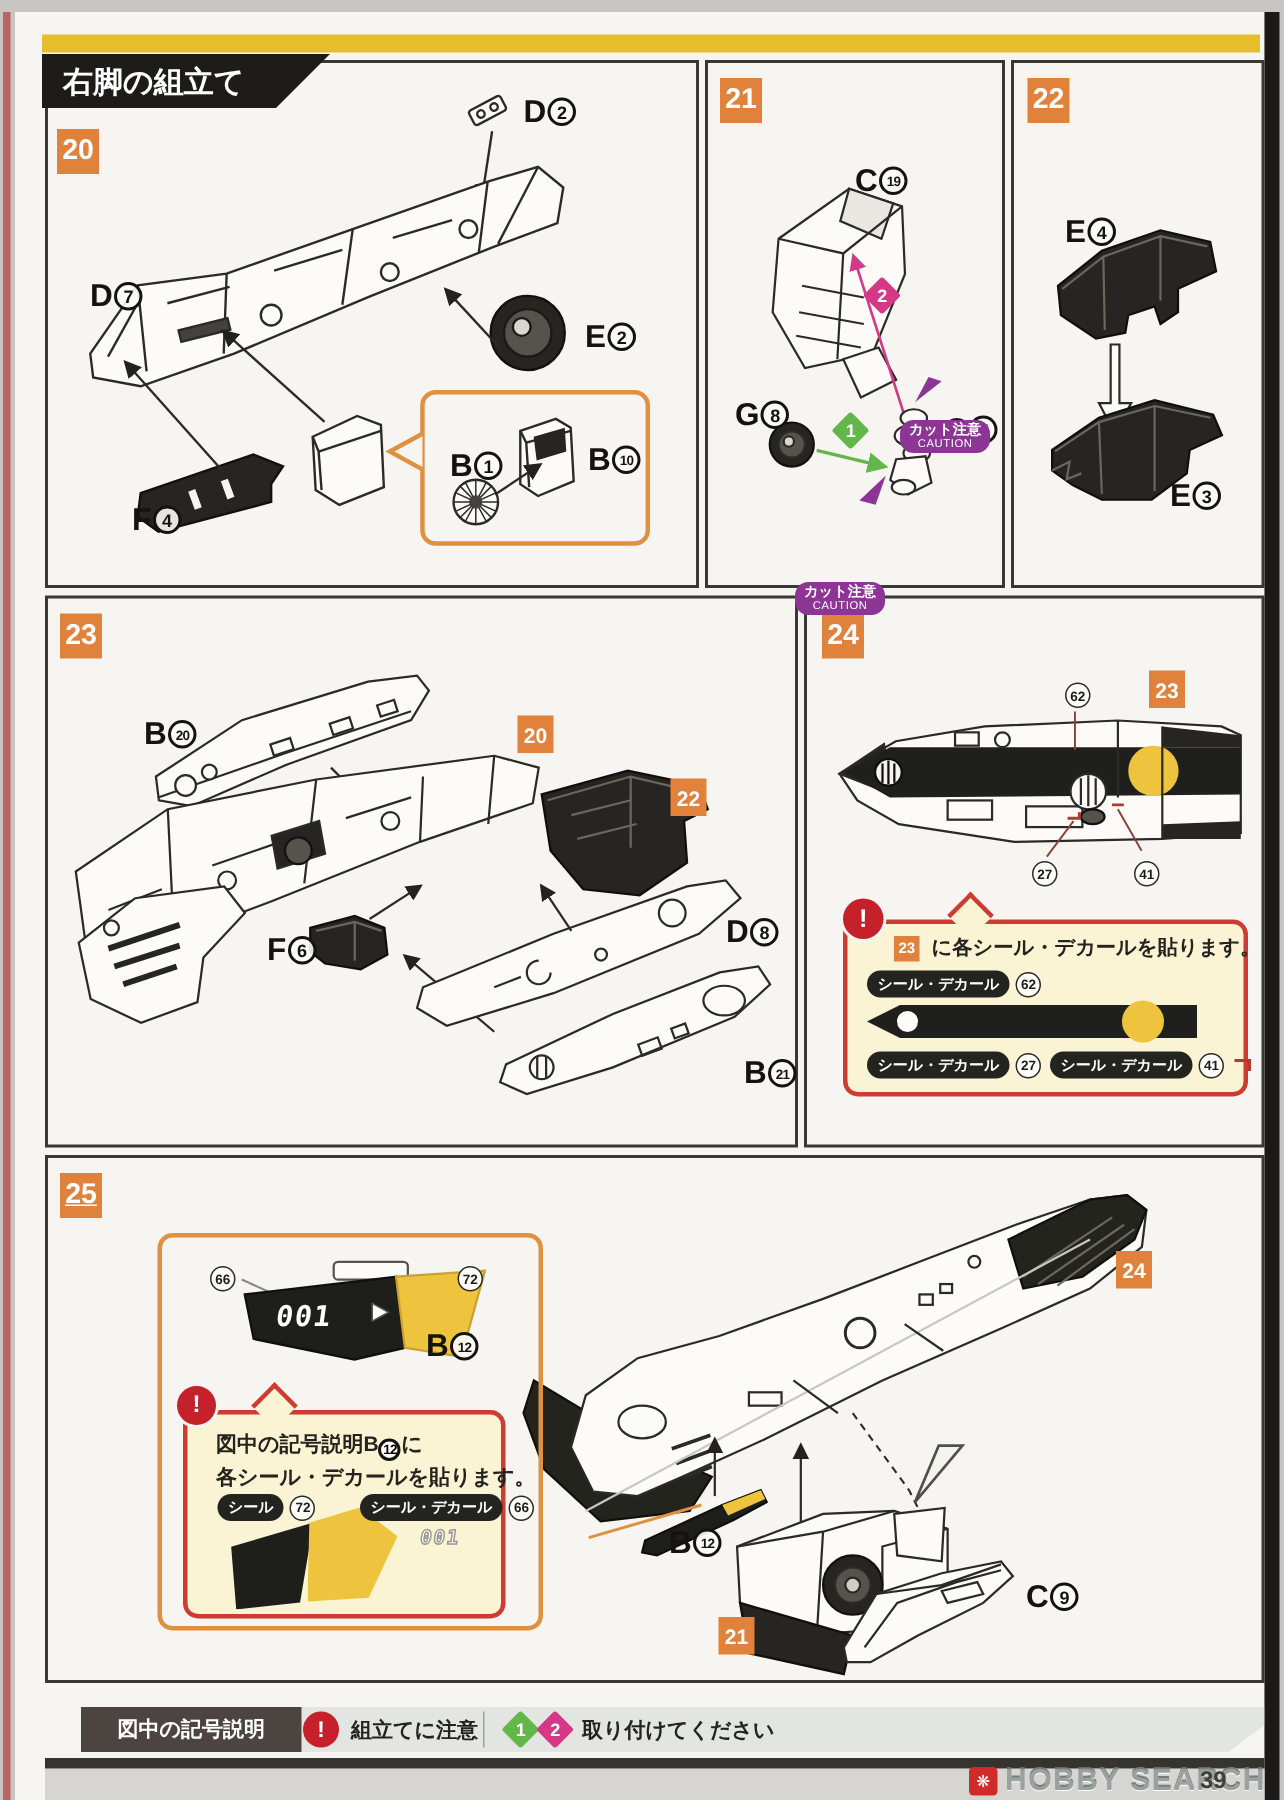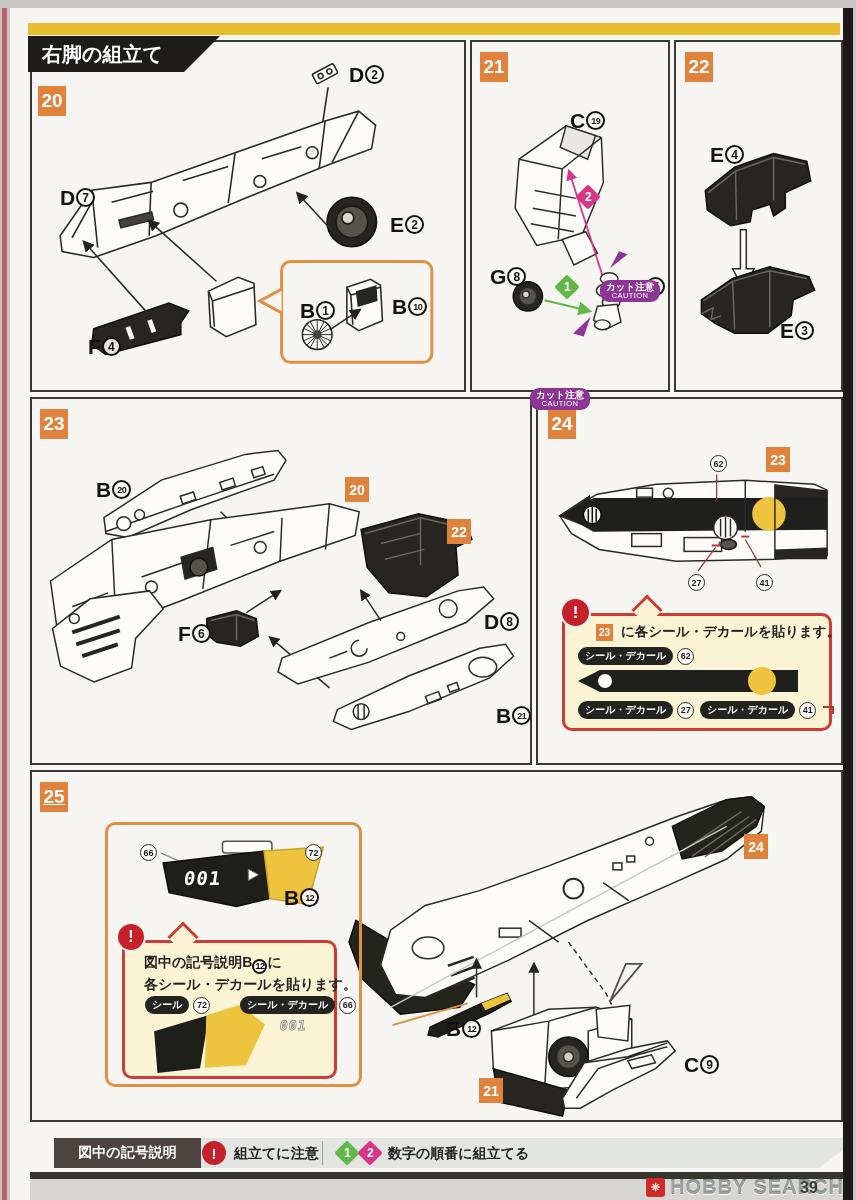--- a/index.html
+++ b/index.html
@@ -532,21 +532,21 @@
     </div>
     <div class="excl" style="left:172px;top:3px;width:24px;height:24px;font-size:15px;box-shadow:none;">!</div>
     <span class="jp abs" style="left:204px;top:7px;font-size:14px;">組立てに注意</span>
     <div class="abs" style="left:292px;top:3px;width:1px;height:24px;background:#9aa09e;"></div>
     <div class="dia g" style="left:308px;top:6px;">
         <span>1</span>
       </div>
     <div class="dia p" style="left:331px;top:6px;">
         <span>2</span>
       </div>
-    <span class="jp abs" style="left:358px;top:7px;font-size:14px;">数字の順番に組立てる</span>
+    <span class="jp abs" style="left:358px;top:7px;font-size:14px;">取り付けてください</span>
   </div>
   <div class="bottom-line" style="left:30px;top:1172px;width:813px;height:7px;"></div>
   <div class="abs" style="left:30px;top:1179px;width:813px;height:21px;background:#d6d5d1;"></div>
 
   <div class="watermark" style="left:646px;top:1176px;">
     <span class="wm-logo">❋</span>
     <span class="wm-text">HOBBY SEARCH</span>
   </div>
   <span class="pagenum" style="left:800px;top:1179px;">39</span>
 </div>

